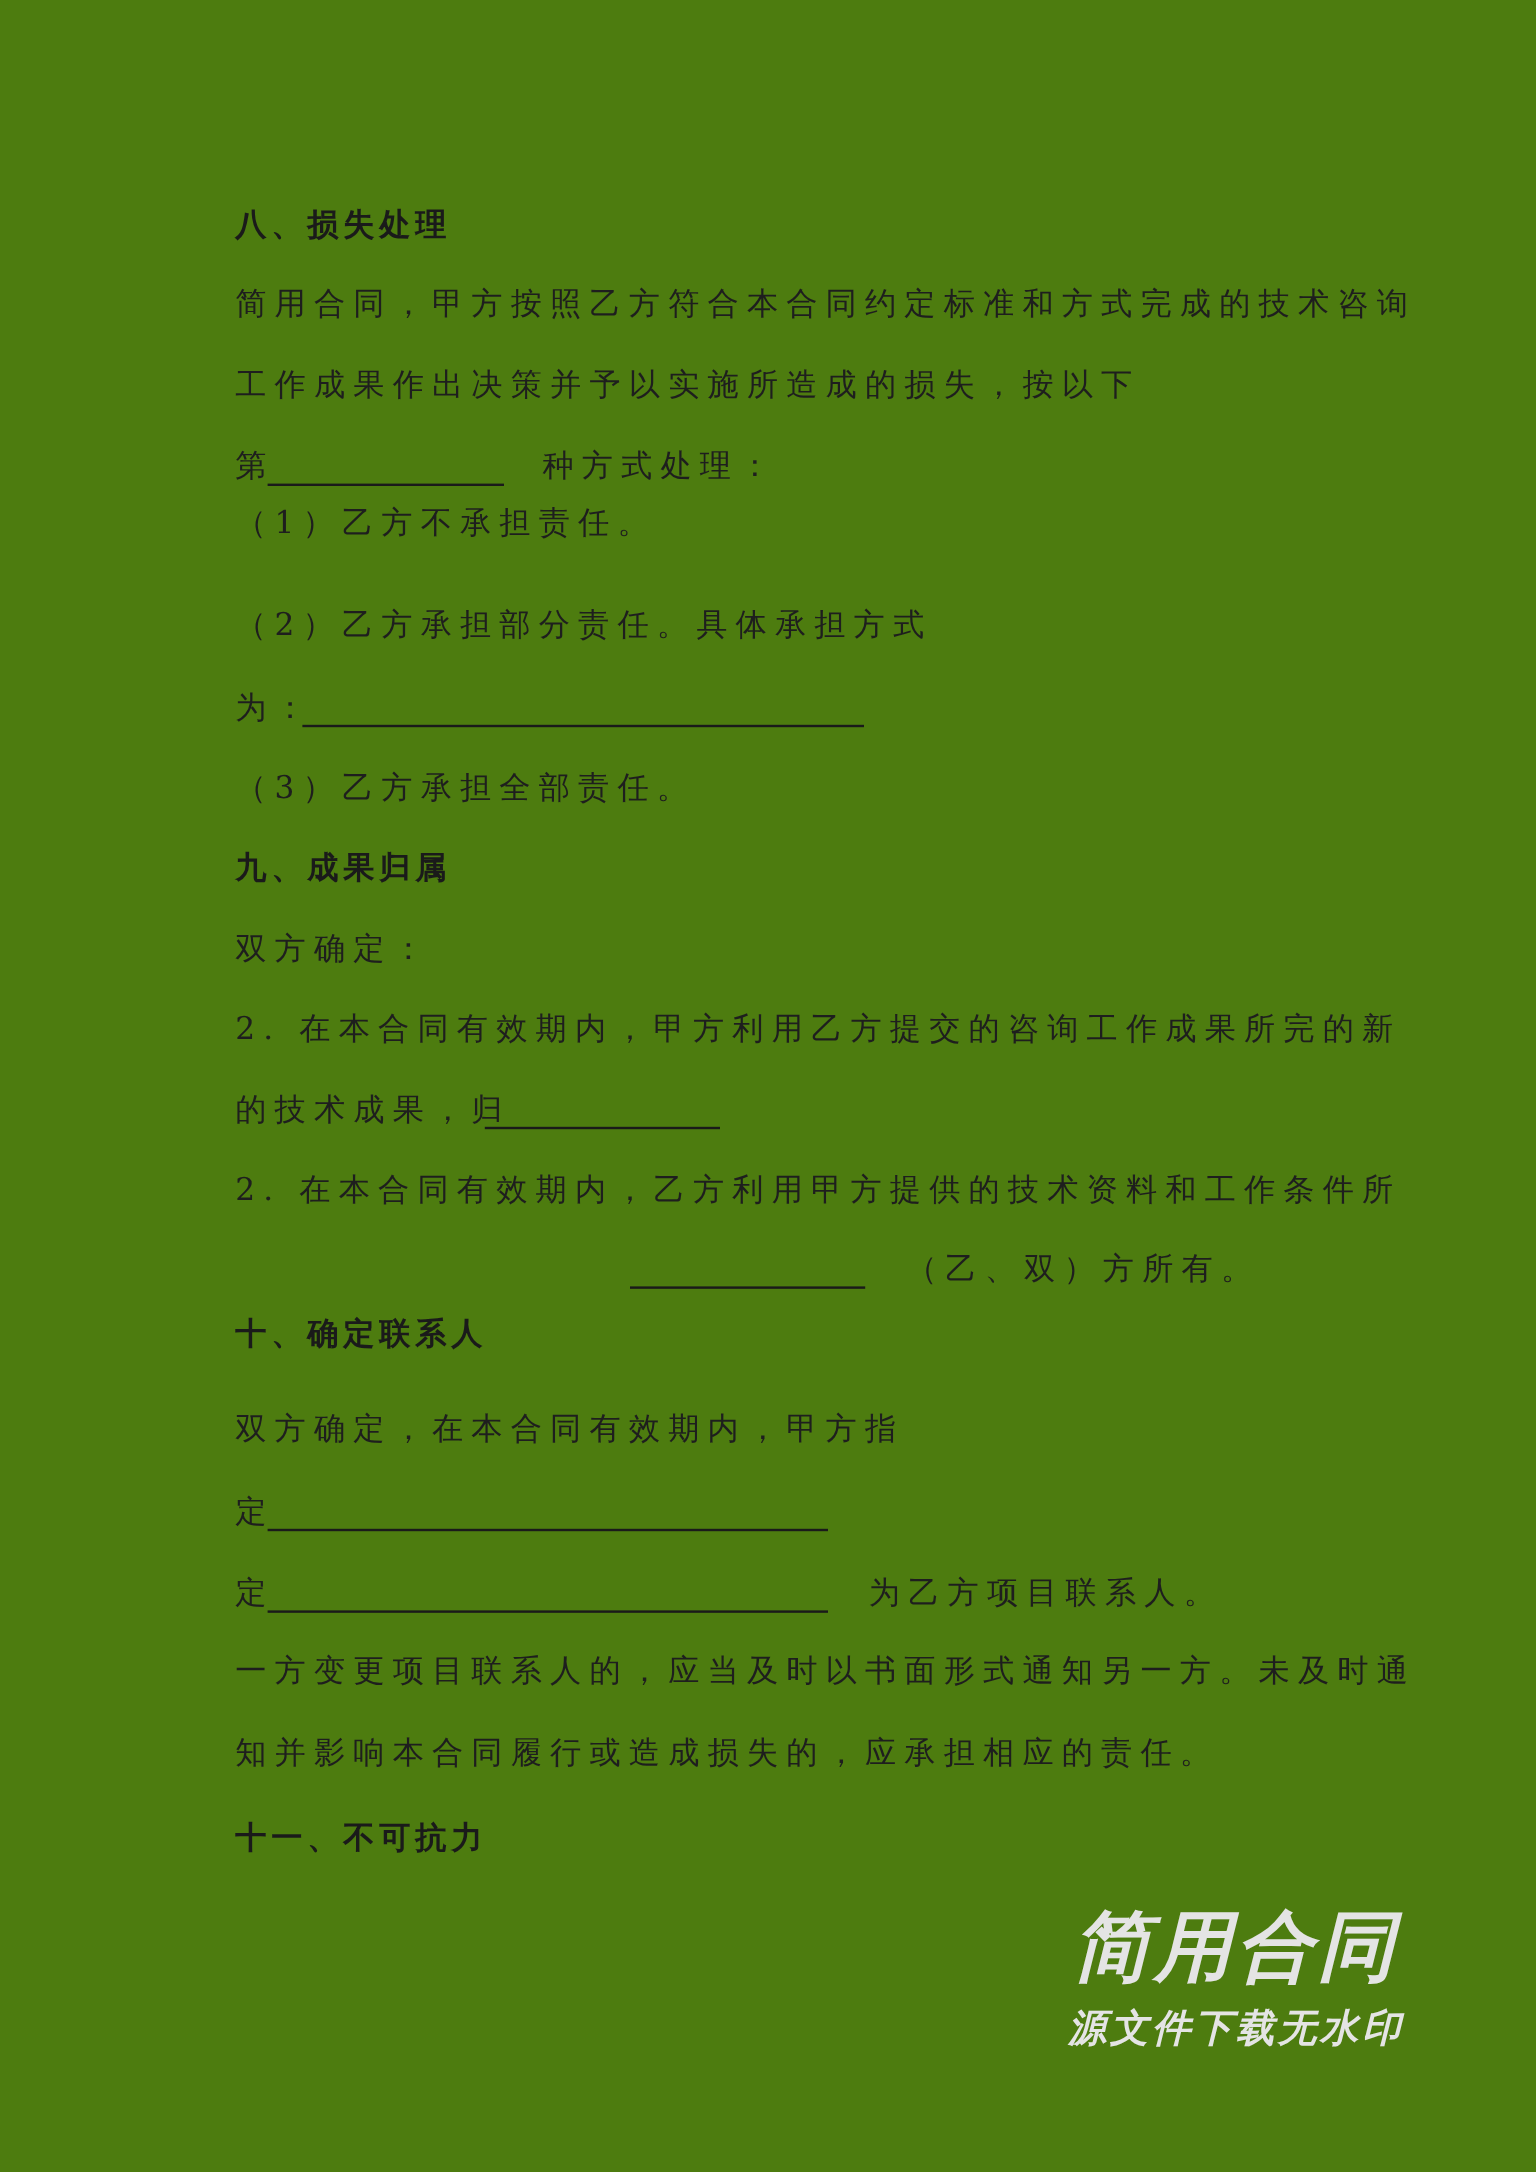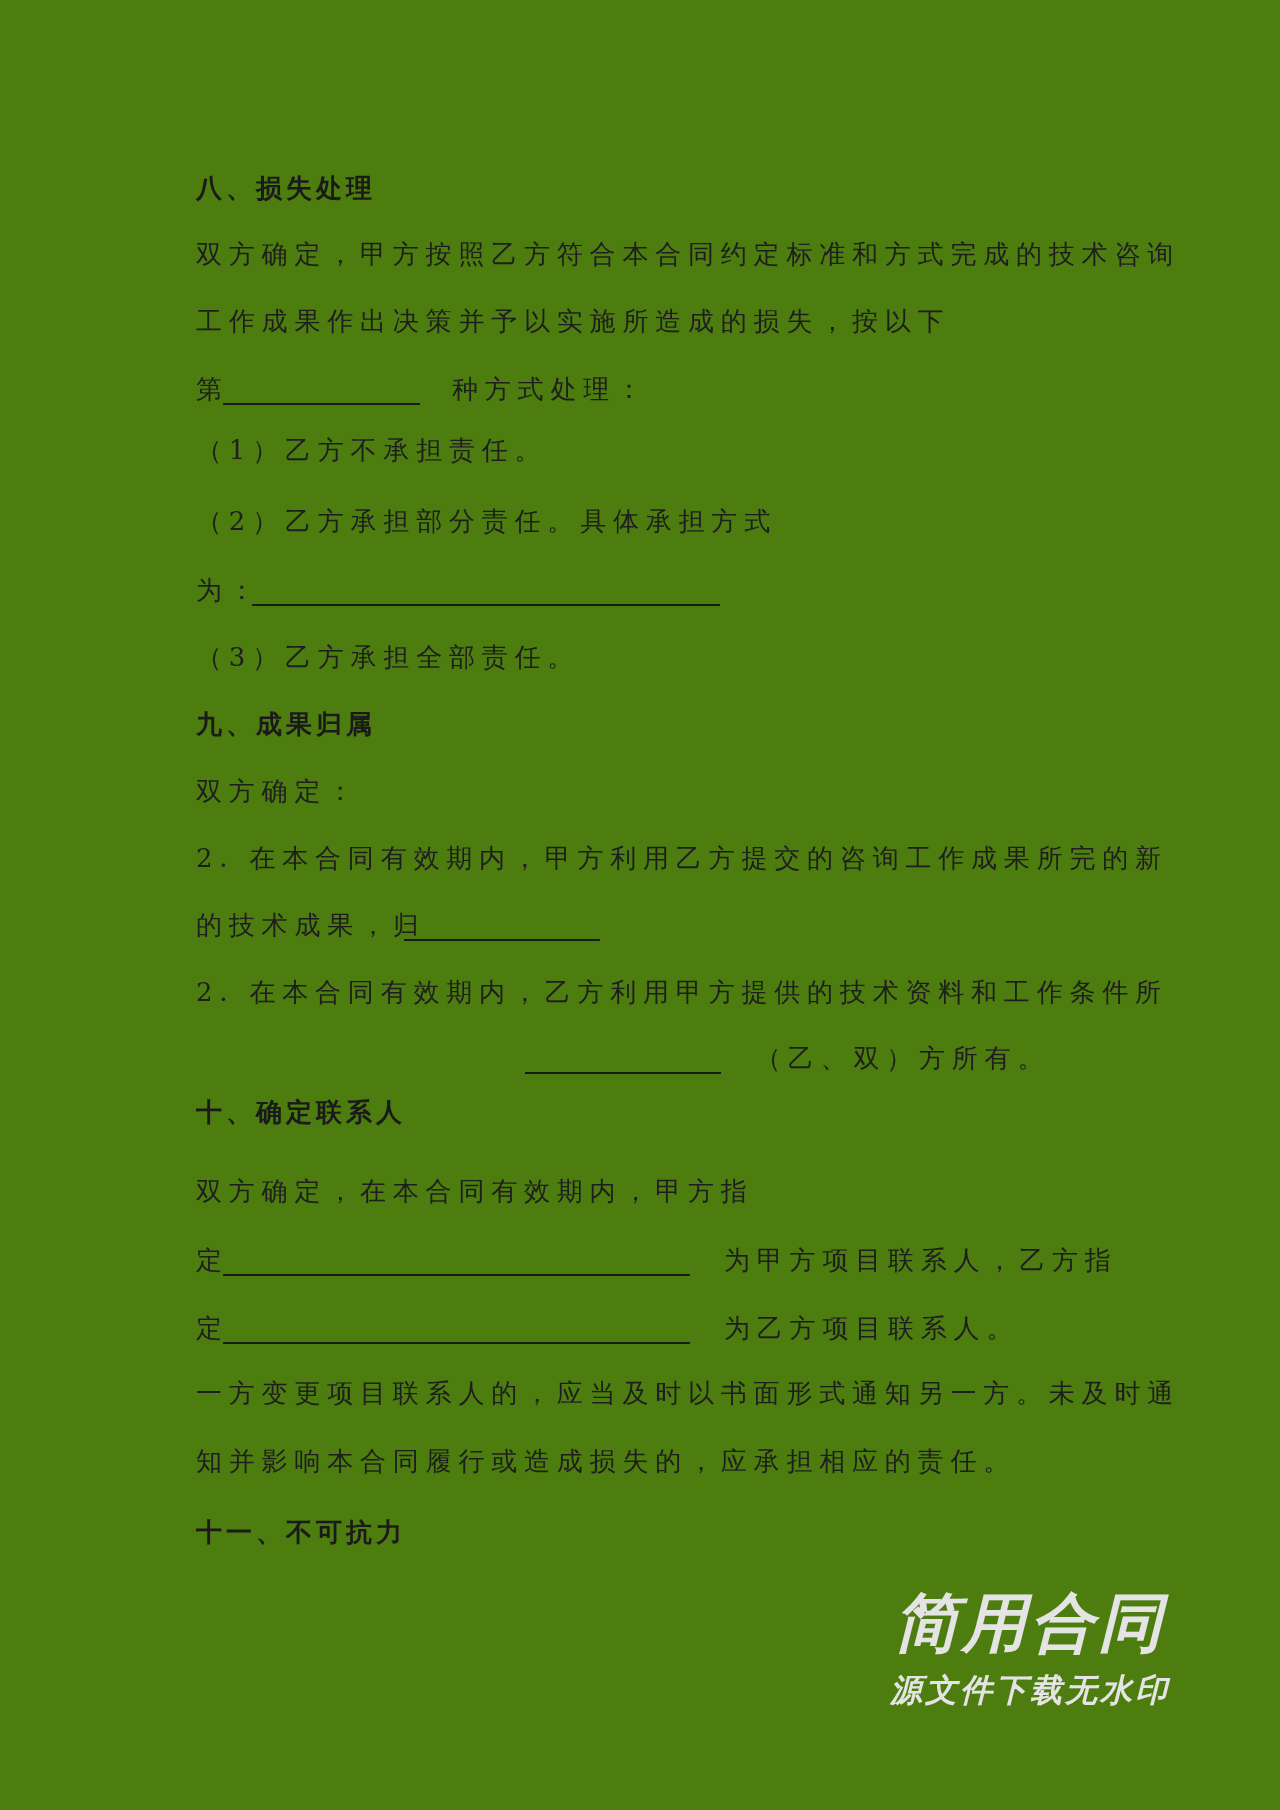--- a/index.html
+++ b/index.html
@@ -37,28 +37,28 @@
   }
   .wm-big { top: 1590px; font-size: 64px; line-height: 66px; letter-spacing: 4px; }
   .wm-small { top: 1672px; font-size: 32px; line-height: 36px; letter-spacing: 3px; }
 </style>
 </head>
 <body>
 
 <div class="page">
 
   <div class="line heading" style="top:168px">八、损失处理</div>
-  <div class="line" style="top:234px">双方确定，甲方按照乙方符合本合同约定标准和方式完成的技术咨询</div>
+  <div class="line" style="top:234px">简用合同，甲方按照乙方符合本合同约定标准和方式完成的技术咨询</div>
   <div class="line" style="top:301px">工作成果作出决策并予以实施所造成的损失，按以下</div>
   <div class="line" style="top:369px; width:900px">
     <span class="seg" style="left:0">第</span>
     <span class="blank" style="left:27px; width:197px"></span>
     <span class="seg" style="left:256px">种方式处理：</span>
   </div>
-  <div class="line" style="top:430px">（1）乙方不承担责任。</div>
+  <div class="line" style="top:416px">（1）乙方不承担责任。</div>
   <div class="line" style="top:501px">（2）乙方承担部分责任。具体承担方式</div>
   <div class="line" style="top:570px; width:900px">
     <span class="seg" style="left:0">为：</span>
     <span class="blank" style="left:56px; width:468px"></span>
   </div>
   <div class="line" style="top:637px">（3）乙方承担全部责任。</div>
 
   <div class="line heading" style="top:704px">九、成果归属</div>
   <div class="line" style="top:771px">双方确定：</div>
   <div class="line" style="top:838px">2. 在本合同有效期内，甲方利用乙方提交的咨询工作成果所完的新</div>
@@ -70,21 +70,20 @@
   <div class="line" style="top:1038px; width:900px">
     <span class="blank" style="left:329px; width:196px"></span>
     <span class="seg" style="left:559px">（乙、双）方所有。</span>
   </div>
 
   <div class="line heading" style="top:1092px">十、确定联系人</div>
   <div class="line" style="top:1171px">双方确定，在本合同有效期内，甲方指</div>
   <div class="line" style="top:1240px; width:900px">
     <span class="seg" style="left:0">定</span>
     <span class="blank" style="left:27px; width:467px"></span>
-    <span class="seg" style="left:528px">为甲方项目联系人，乙方指</span>
   </div>
   <div class="line" style="top:1308px; width:900px">
     <span class="seg" style="left:0">定</span>
     <span class="blank" style="left:27px; width:467px"></span>
     <span class="seg" style="left:528px">为乙方项目联系人。</span>
   </div>
   <div class="line" style="top:1441px">知并影响本合同履行或造成损失的，应承担相应的责任。</div>
   <div class="line" style="top:1373px">一方变更项目联系人的，应当及时以书面形式通知另一方。未及时通</div>
 
   <div class="line heading" style="top:1512px">十一、不可抗力</div>

